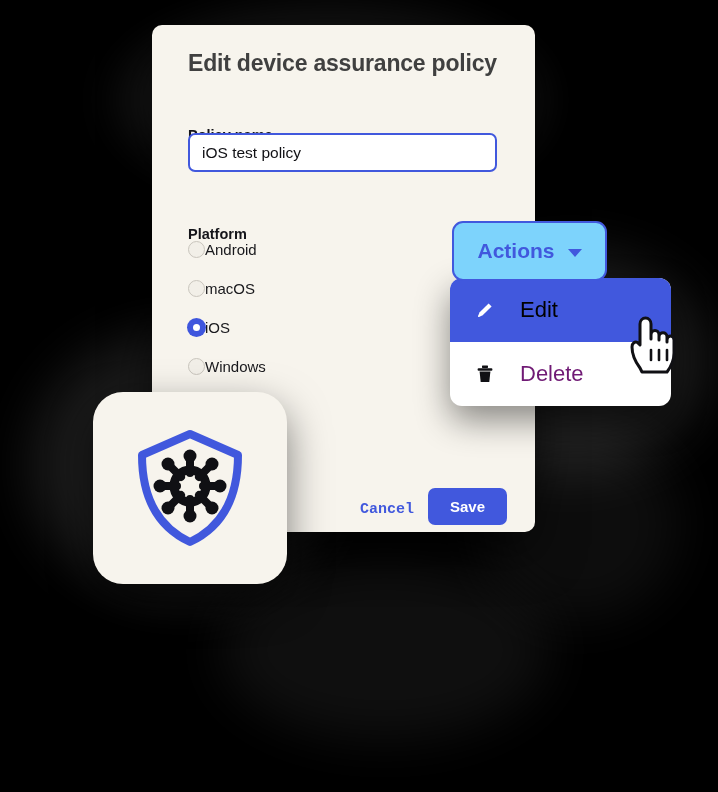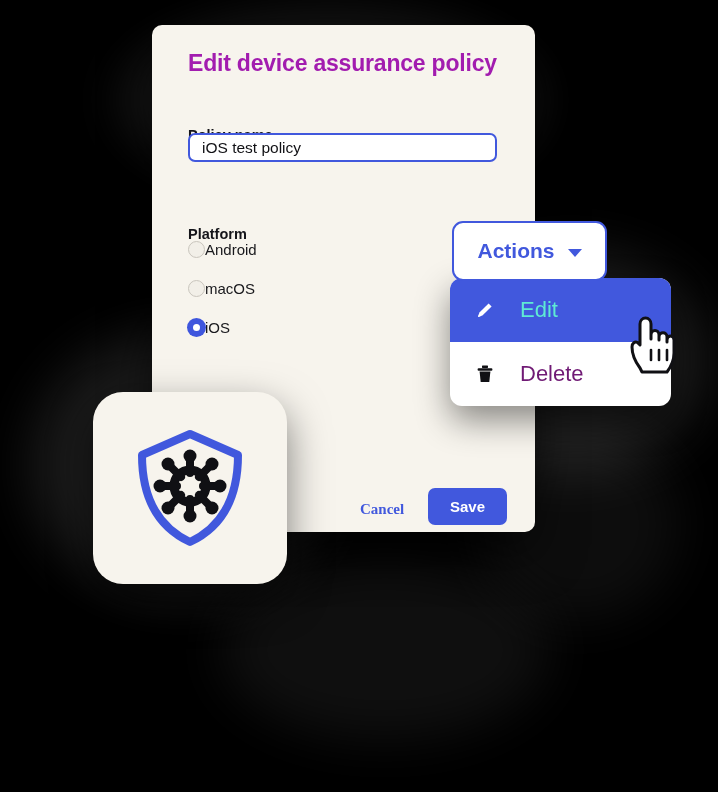--- a/index.html
+++ b/index.html
@@ -49,40 +49,40 @@
     border-radius: 10px;
     box-shadow: 0 18px 48px rgba(0,0,0,.55);
   }
 
   .card-title {
     position: absolute;
     left: 36px;
     top: 25px;
     font-size: 23px;
     font-weight: 700;
-    color: #a21caf;
+    color: #404040;
     letter-spacing: -0.2px;
     white-space: nowrap;
   }
 
   .field-label {
     position: absolute;
     font-size: 14.5px;
     font-weight: 700;
     color: #15151a;
   }
   .label-policy   { left: 36px; top: 102px; }
   .label-platform { left: 36px; top: 201px; }
 
   .text-input {
     position: absolute;
     left: 36px;
     top: 108px;
     width: 309px;
-    height: 29px;
+    height: 39px;
     box-sizing: border-box;
     background: #ffffff;
     border: 2px solid #4158DD;
     border-radius: 7px;
     font-family: inherit;
     font-size: 15.5px;
     color: #101014;
     padding: 0 12px;
     outline: none;
   }
@@ -127,21 +127,21 @@
   .radio-label {
     font-size: 15px;
     color: #18181c;
   }
 
   
   .btn-cancel {
     position: absolute;
     left: 200px;
     top: 470px;
-    font-family: Liberation Serif, serif;
+    font-family: Liberation Mono, monospace;
     font-size: 15px;
     font-weight: 700;
     color: #4158DD;
     background: none;
     border: none;
     padding: 6px 8px;
     cursor: pointer;
   }
   .btn-save {
     position: absolute;
@@ -175,21 +175,21 @@
   }
 
   
   .actions-btn {
     position: absolute;
     left: 452px;
     top: 221px;
     width: 155px;
     height: 60px;
     box-sizing: border-box;
-    background: #ffffff;
+    background: #7dd3fc;
     border: 2px solid #4158DD;
     border-radius: 11px;
     color: #4158DD;
     font-family: inherit;
     font-size: 21px;
     font-weight: 700;
     display: flex;
     align-items: center;
     justify-content: center;
     gap: 13px;
@@ -227,21 +227,21 @@
   .menu-item .mi-icon {
     width: 26px;
     display: flex;
     align-items: center;
     justify-content: center;
     flex: 0 0 auto;
   }
   .menu-item .mi-label { margin-left: 22px; }
   .menu-item.active {
     background: #4158DD;
-    color: #5eead4;
+    color: #000000;
   }
   .menu-item.plain { color: #701a75; }
 
   
   .cursor {
     position: absolute;
     left: 626px;
     top: 312px;
     z-index: 9;
     pointer-events: none;
@@ -278,20 +278,24 @@
       <div class="radio-row">
         <span class="radio-mark"></span>
         <span class="radio-label">macOS</span>
       </div>
 
       <div class="radio-row selected">
         <span class="radio-mark"></span>
         <span class="radio-label">iOS</span>
       </div>
 
+      <div class="radio-row">
+        <span class="radio-mark"></span>
+        <span class="radio-label">Windows</span>
+      </div>
 
     </div>
 
     <button class="btn-cancel">Cancel</button>
 
     <button class="btn-save">Save</button>
 
   </div>
 
   <div class="logo-tile">

